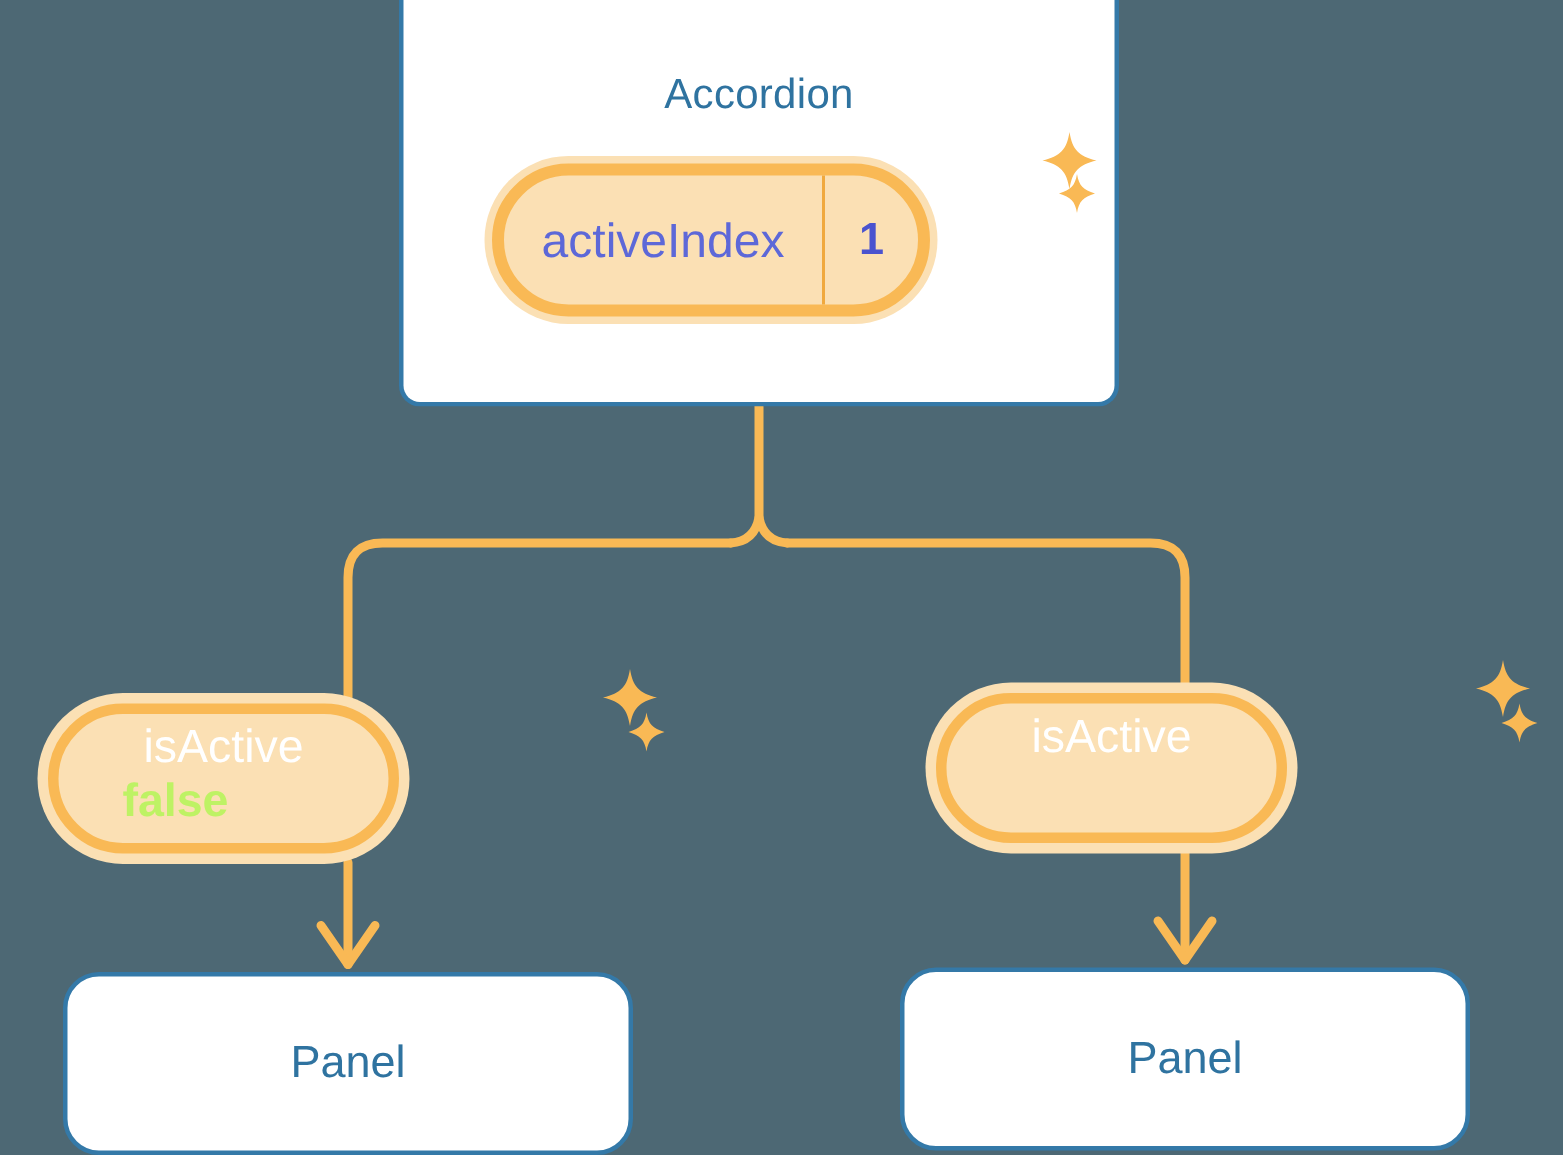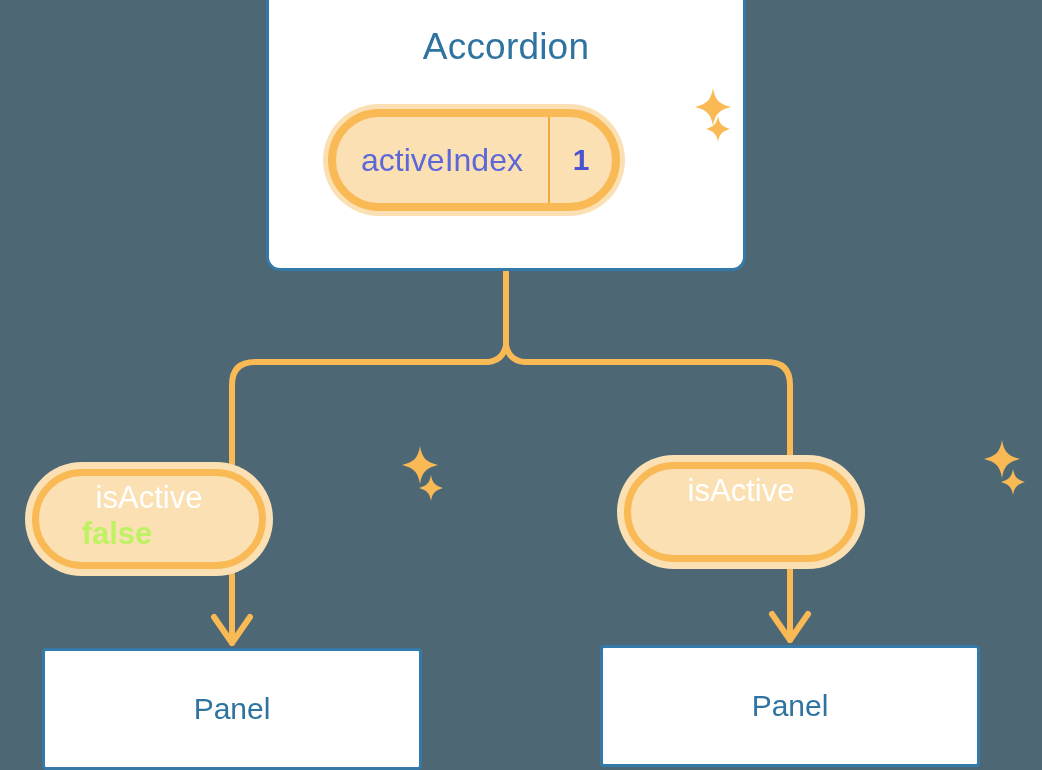--- a/index.html
+++ b/index.html
@@ -44,24 +44,24 @@
     left: 266px;
     top: 0px;
     width: 480px;
     height: 271px;
     border-top: none;
     border-top-left-radius: 0;
     border-top-right-radius: 0;
   }
   .comp-title {
     color: #2f73a0;
-    font-size: 37px;
+    font-size: 28px;
     line-height: 1;
     letter-spacing: 0.2px;
-    margin-top: 28px;
+    margin-top: 49px;
   }
 
   
   .pill-wrap {
     position: absolute;
     display: flex;
     align-items: center;
     justify-content: center;
   }
   .pill {
@@ -143,21 +143,21 @@
   #pill-true-wrap  { left: 632px; top: 470px; }
   .pill-bottom { height: 84px; flex-direction: column; }
   .pill-bottom .pill-key { width: 212px; font-size: 31px; }
   .pill-bottom .pill-val { width: 148px; font-size: 31px; }
 
   
   .panel-box {
     position: absolute;
     background: #ffffff;
     border: 3px solid #3479a8;
-    border-radius: 4px;
+    border-radius: 24px;
     box-sizing: border-box;
     display: flex;
     align-items: center;
     justify-content: center;
     color: #2f73a0;
     font-size: 30px;
   }
   #panel-left  { left: 42px;  top: 648px; width: 380px; height: 122px; }
   #panel-right { left: 600px; top: 645px; width: 380px; height: 122px; }
 

